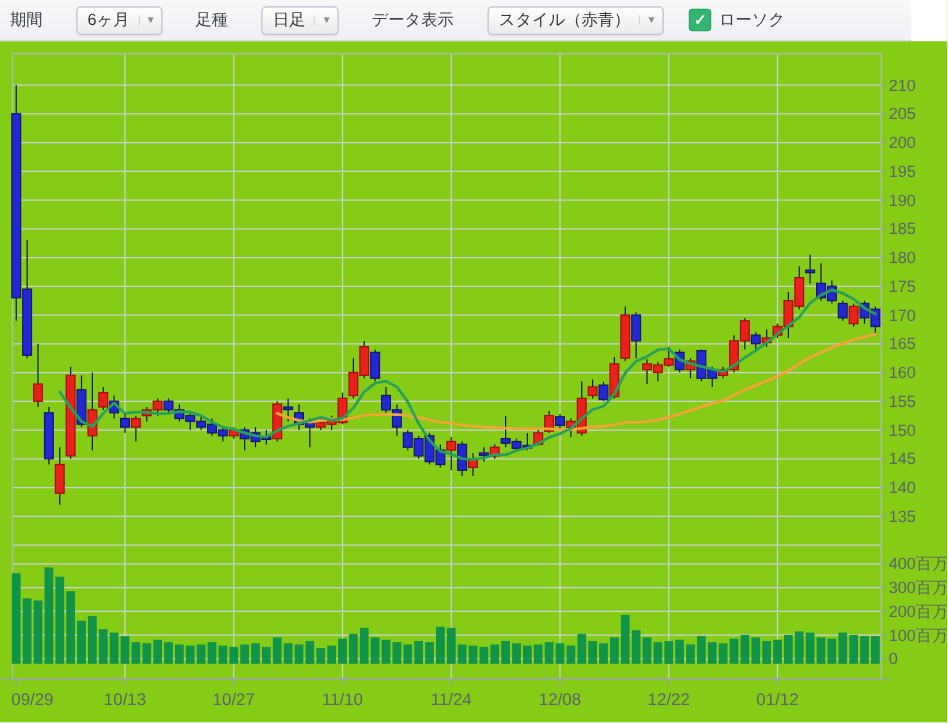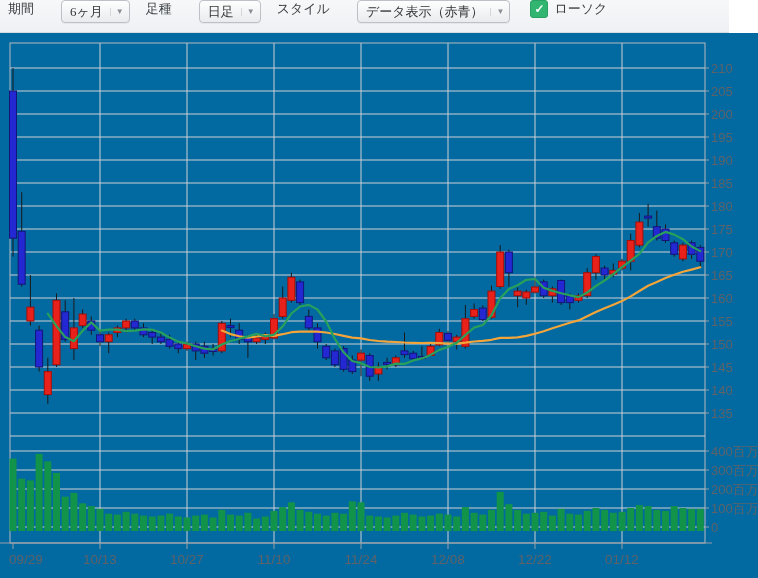--- a/index.html
+++ b/index.html
@@ -2,59 +2,59 @@
 <html><head>
 <meta charset="utf-8">
 <style>
   html,body{margin:0;padding:0;background:#ffffff;}
   #app{position:relative;width:758px;height:578px;background:#ffffff;overflow:hidden;
        font-family:"Liberation Sans",sans-serif;}
   
   #toolbar{position:absolute;left:0;top:0;width:729px;height:33px;
     background:linear-gradient(#f7f8fa,#eef0f3);
     border-bottom:1px solid #d7dade;
-    display:flex;align-items:flex-start;box-sizing:border-box;padding:0 8px;font-family:Liberation Serif, serif;}
+    display:flex;align-items:center;box-sizing:border-box;padding:0 8px;}
   .tb-label{font-size:13px;color:#3c4043;margin-right:7px;white-space:nowrap;}
-  .group-gap{margin-left:16px;}
+  .group-gap{margin-left:26px;}
   .dd{display:inline-flex;align-items:center;height:21px;
     border:1px solid #bdc1c7;border-radius:4px;
     background:linear-gradient(#fefefe,#e9ebee);
     padding:0 5px 0 8px;cursor:pointer;box-shadow:0 1px 1px rgba(0,0,0,.05);margin-left:20px;}
   .dd-label{font-size:13px;color:#333;white-space:nowrap;}
   .dd-arrow{display:inline-block;margin-left:7px;padding-left:5px;border-left:1px solid #d4d7db;
     font-size:8px;color:#8a8f96;line-height:1;}
   .checkbox{width:16px;height:16px;border-radius:3px;background:#31b571;
     border:1px solid #27a263;color:#fff;font-size:12px;font-weight:bold;
     display:inline-flex;align-items:center;justify-content:center;
     margin-left:20px;margin-right:6px;cursor:pointer;}
   
-  #chart-wrap{position:absolute;left:0;top:33px;width:758px;height:545px;background:#0369a1;}
+  #chart-wrap{position:absolute;left:0;top:33px;width:758px;height:545px;background:#84cc16;}
   svg text{font-family:"Liberation Sans",sans-serif;}
 </style>
 </head>
 <body>
 
 <div id="app">
 
   <div id="toolbar">
     <span class="tb-label">期間</span>
     <div class="dd">
       <span class="dd-label">6ヶ月</span>
       <span class="dd-arrow">▼</span>
     </div>
 
     <span class="tb-label group-gap">足種</span>
     <div class="dd">
       <span class="dd-label">日足</span>
       <span class="dd-arrow">▼</span>
     </div>
 
-    <span class="tb-label group-gap">スタイル</span>
+    <span class="tb-label group-gap">データ表示</span>
     <div class="dd">
-      <span class="dd-label">データ表示（赤青）</span>
+      <span class="dd-label">スタイル（赤青）</span>
       <span class="dd-arrow">▼</span>
     </div>
 
     <span class="checkbox">
       <span>✓</span>
     </span>
     <span class="tb-label">ローソク</span>
   </div>
 
   <div id="chart-wrap">

